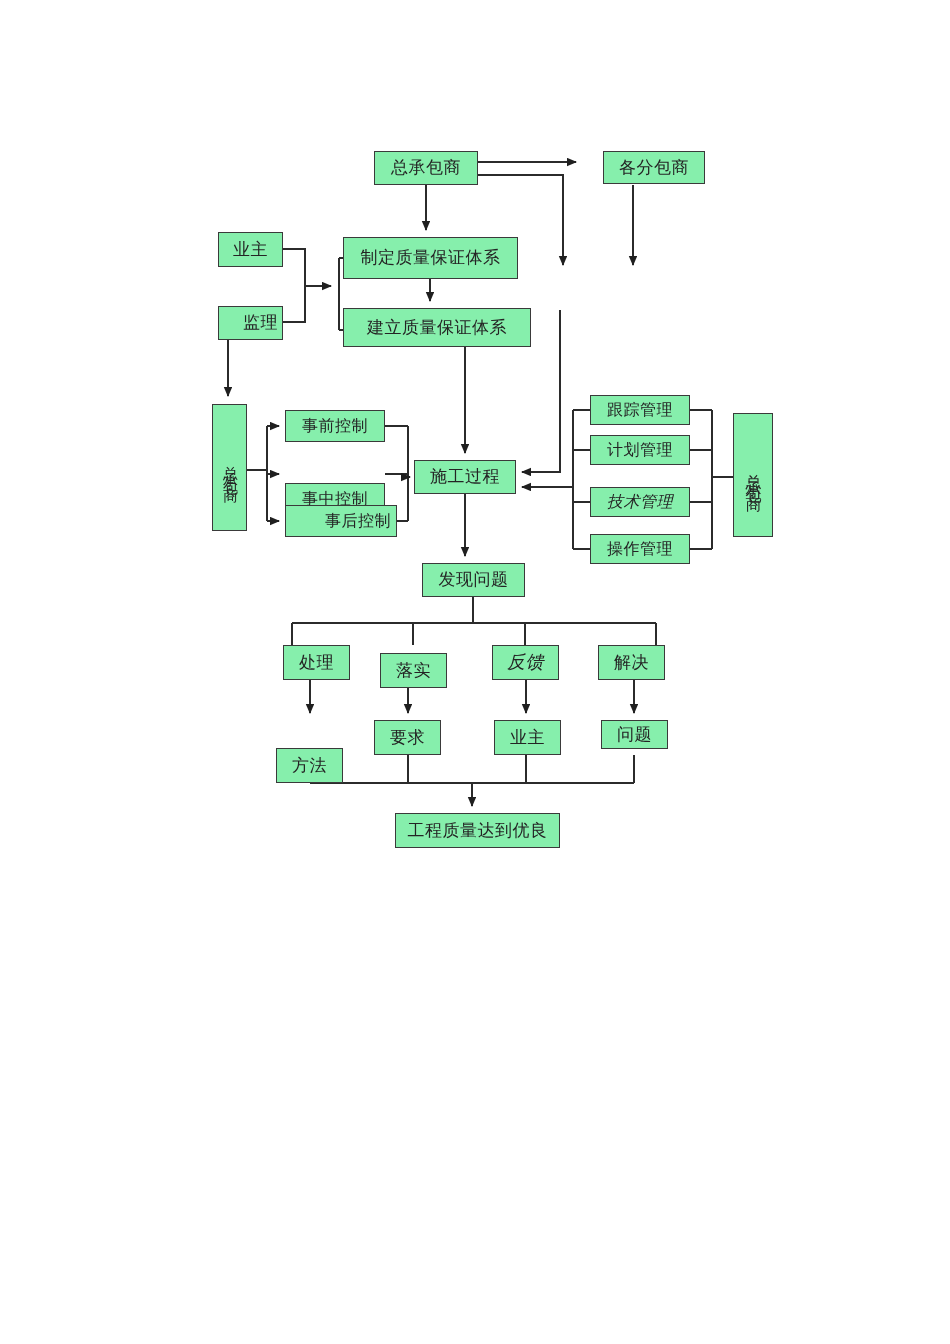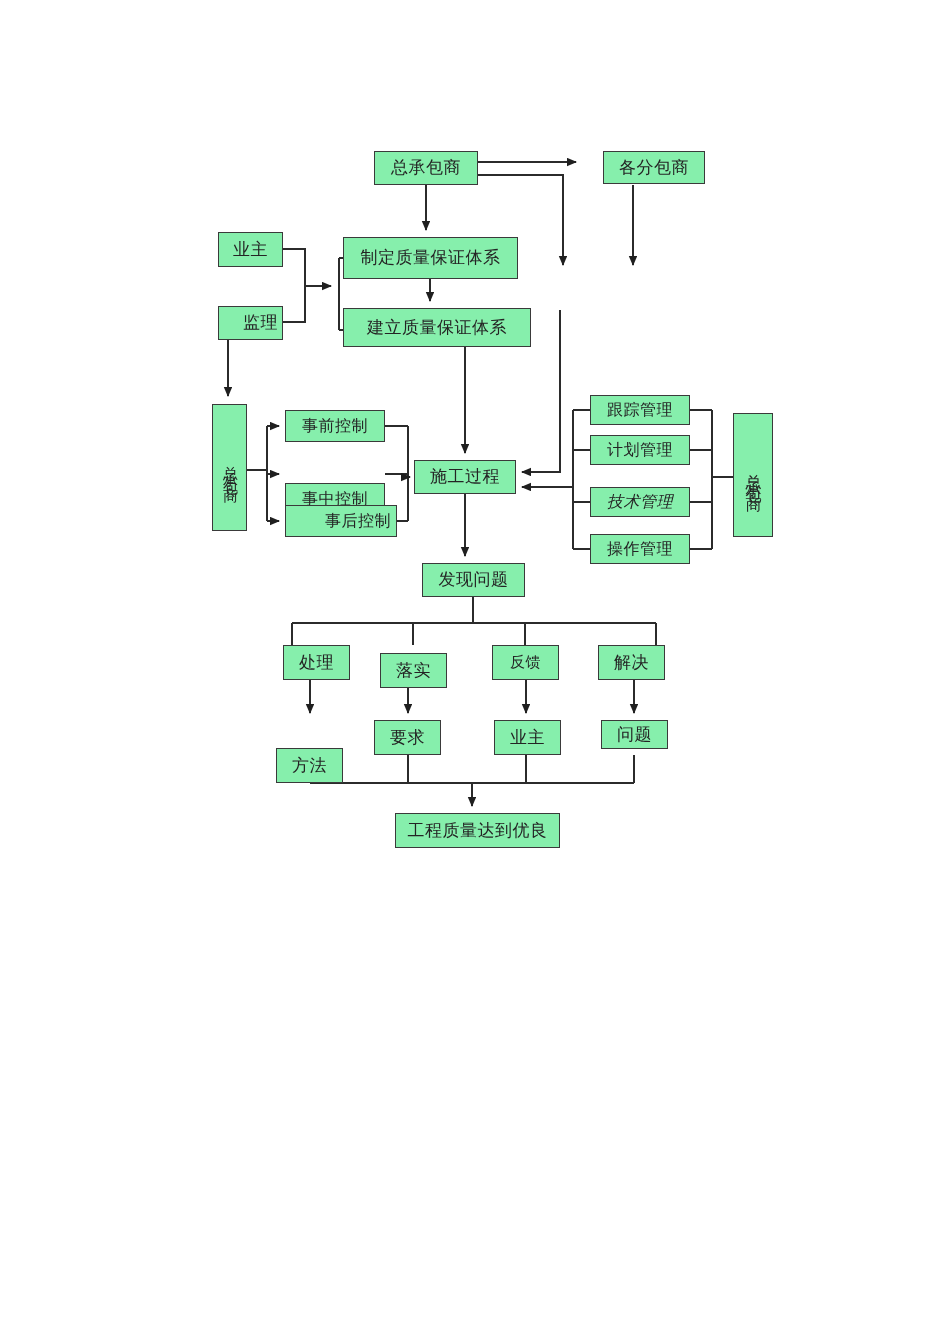--- a/index.html
+++ b/index.html
@@ -144,21 +144,21 @@
   <div class="node" style="left:590px;top:534px;width:100px;height:30px;font-size:16px;">操作管理</div>
 
   <div class="node vert" style="left:733px;top:413px;width:40px;height:124px;font-size:16px;">总承包商</div>
 
   <div class="node" style="left:422px;top:563px;width:103px;height:34px;font-size:17px;">发现问题</div>
 
   <div class="node" style="left:283px;top:645px;width:67px;height:35px;font-size:17px;">处理</div>
 
   <div class="node" style="left:380px;top:645px;width:67px;height:35px;font-size:17px;margin-top:8px;">落实</div>
 
-  <div class="node" style="left:492px;top:645px;width:67px;height:35px;font-size:15px;">反馈</div>
+  <div class="node" style="left:492px;top:645px;width:67px;height:35px;font-size:18px;font-style:italic;">反馈</div>
 
   <div class="node" style="left:598px;top:645px;width:67px;height:35px;font-size:17px;">解决</div>
 
   <div class="node" style="left:276px;top:748px;width:67px;height:35px;font-size:17px;">方法</div>
 
   <div class="node" style="left:374px;top:720px;width:67px;height:35px;font-size:17px;">要求</div>
 
   <div class="node" style="left:494px;top:720px;width:67px;height:35px;font-size:17px;">业主</div>
 
   <div class="node" style="left:601px;top:720px;width:67px;height:29px;font-size:17px;">问题</div>

